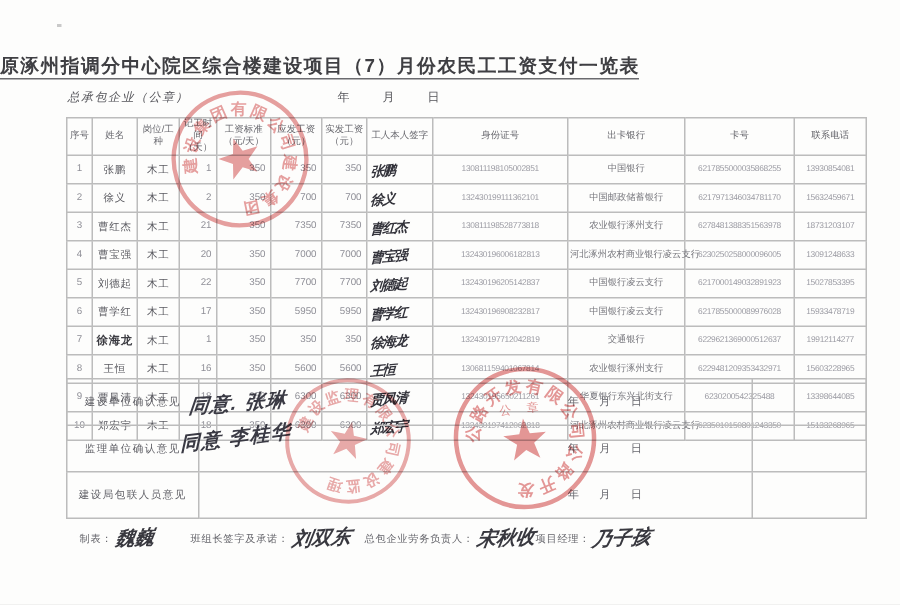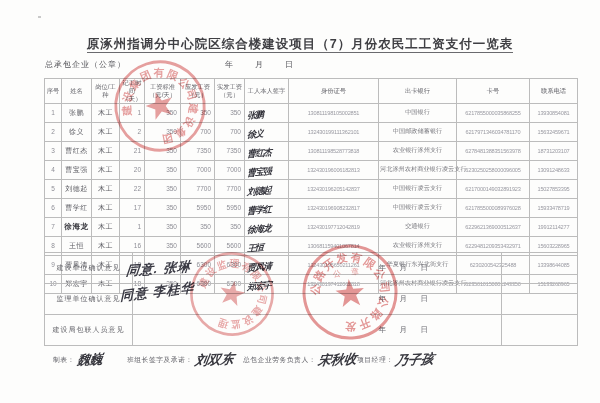--- a/index.html
+++ b/index.html
@@ -1,21 +1,21 @@
 <!DOCTYPE html>
 <html><head>
 <meta charset="utf-8">
 <style>
   html,body{margin:0;padding:0;background:#e8e8e8;}
   .page{position:relative;width:600px;height:403px;background:#fdfdfc;overflow:hidden;
         font-family:"Liberation Sans","DejaVu Sans",sans-serif;color:#555;}
-  .title{position:absolute;top:36px;left:0;width:600px;text-align:center;
+  .title{position:absolute;top:36px;left:0;width:600px;
          font-size:12.5px;font-weight:bold;color:#3f3f43;letter-spacing:1px;}
   .title span{border-bottom:1px solid #6a6a6e;padding-bottom:1px;}
-  .subrow-left{position:absolute;top:59px;left:45px;font-size:8px;color:#55555a;letter-spacing:1px;}
+  .subrow-left{position:absolute;top:59px;left:45px;font-size:8px;color:#55555a;letter-spacing:1px;font-style:italic;}
   .subrow-date{position:absolute;top:59px;left:225px;font-size:8px;color:#55555a;letter-spacing:2px;}
 
   table{border-collapse:collapse;table-layout:fixed;}
   .wage-table{position:absolute;left:44px;top:78px;width:533px;}
   .wage-table td,.wage-table th{border:1px solid #bcbcbc;padding:0 1px;overflow:visible;
       white-space:nowrap;font-weight:normal;}
   .wage-table thead th{height:22px;font-size:6.3px;color:#66666c;text-align:center;
       white-space:normal;line-height:1.25;}
   .wage-table tbody td{height:15px;}
   .c-num-c{font-size:6.5px;color:#8e8e96;text-align:center;}

